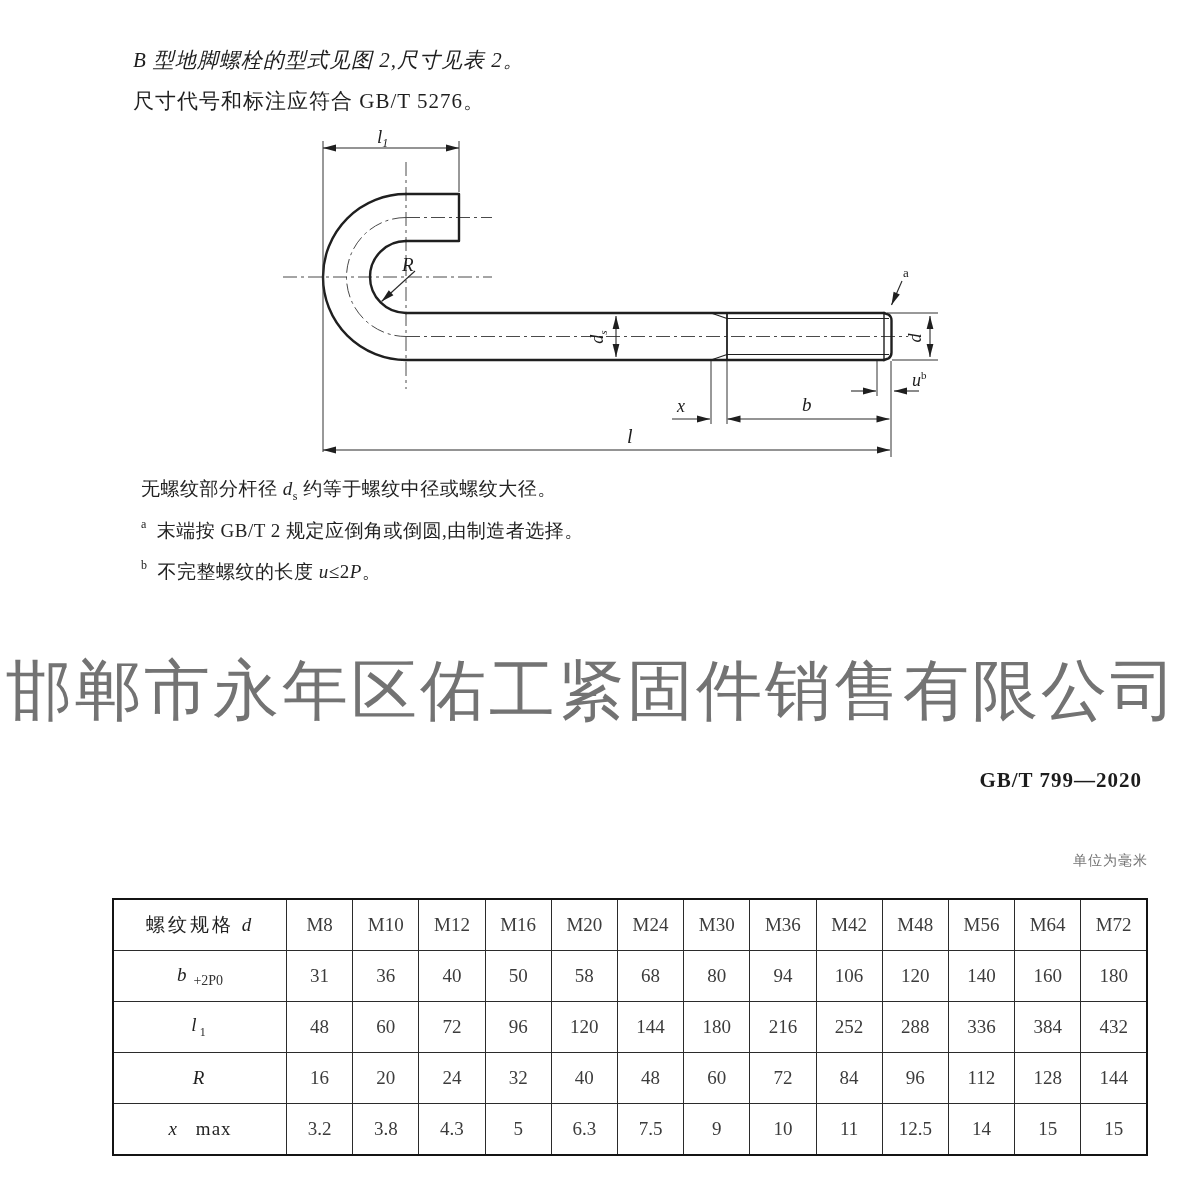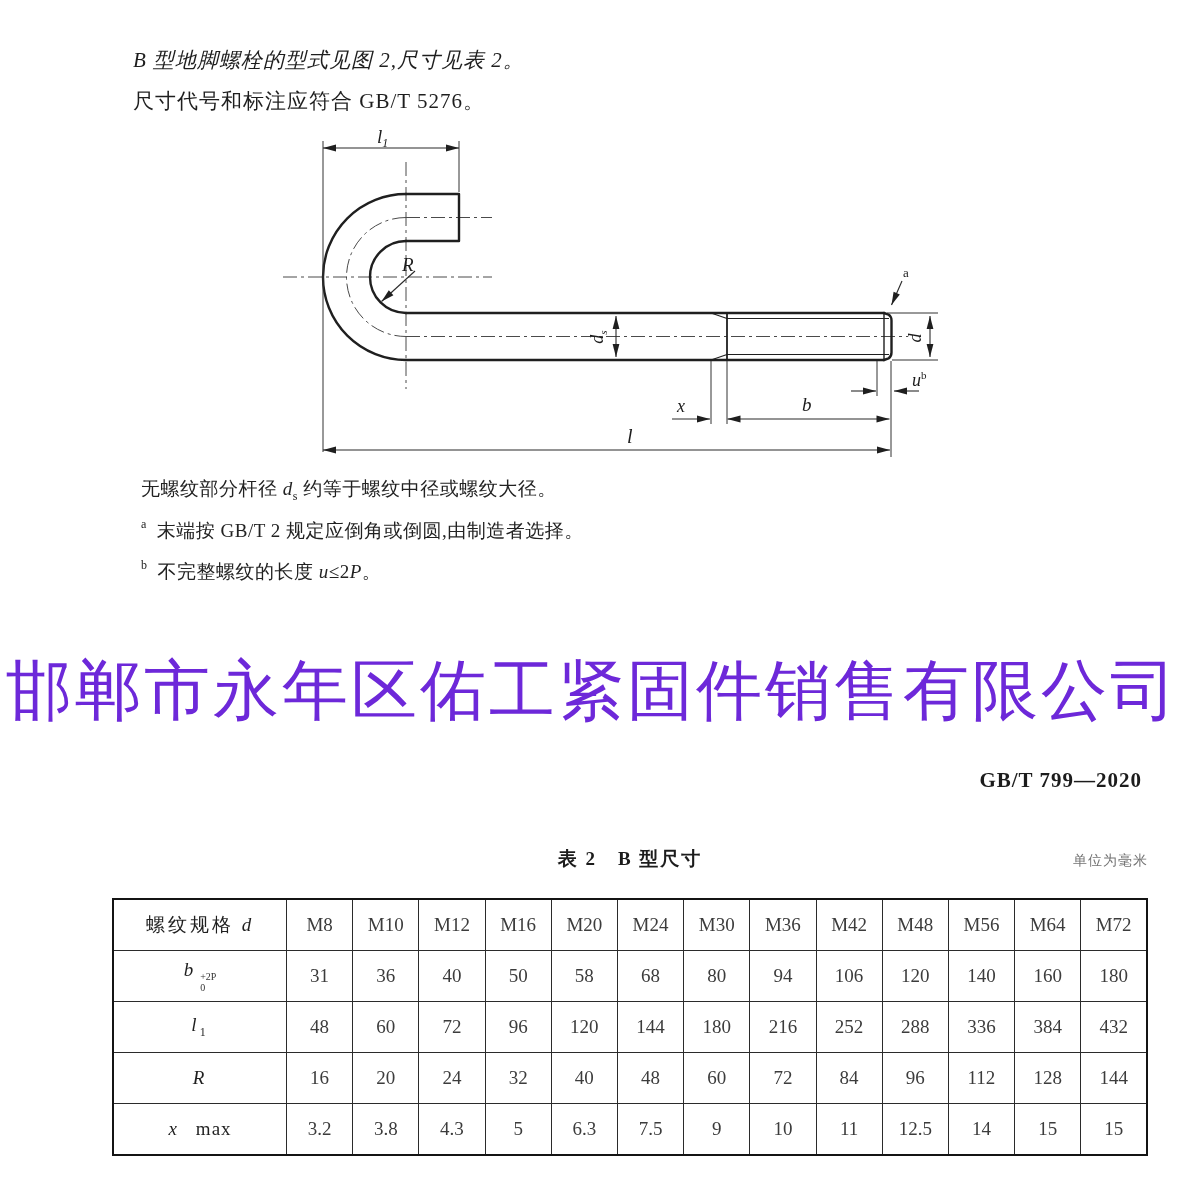--- a/index.html
+++ b/index.html
@@ -14,21 +14,21 @@
   #watermark{left:6px;top:646px;width:1190px;font-family:"DejaVu Sans","Liberation Sans",sans-serif;
              font-size:66px;letter-spacing:3px;white-space:nowrap;font-weight:400;}
   #std-ref{right:58px;top:768px;font-size:21px;font-weight:bold;letter-spacing:1px;}
   #tbl-title{left:112px;top:846px;width:1036px;text-align:center;font-size:19px;font-weight:bold;letter-spacing:2px;}
   #tbl-unit{right:52px;top:852px;font-size:14px;letter-spacing:1px;color:#737373;}
   table.dims{border-collapse:collapse;table-layout:fixed;width:1036px;border:2.5px solid #141414;}
   table.dims td{border:1.5px solid #2b2b2b;height:50px;text-align:center;vertical-align:middle;
                 font-size:19px;color:#3c3c3c;padding:0;overflow:hidden;}
   table.dims td.label{width:172px;color:#1f1f1f;letter-spacing:3px;}
   table.dims td i{font-family:"Liberation Serif",serif;}
-  .stack{display:inline-flex;flex-direction:column;align-items:flex-start;font-size:10px;
+  .stack{display:inline-flex;align-items:flex-start;font-size:14px;
          line-height:1.1;vertical-align:-4px;margin-left:4px;letter-spacing:0;color:#333;}
   .maxgap{margin-left:16px;letter-spacing:1px;}
   svg text{font-family:"Liberation Serif","DejaVu Serif",serif;}
 </style>
 </head>
 <body>
 
 <div id="page">
 
   <div class="abs para" style="left:133px;top:46px;font-style:italic;">B 型地脚螺栓的型式见图 2,尺寸见表 2。</div>
@@ -101,25 +101,24 @@
   <div class="abs note" style="left:125px;top:476px;">
     <span>无螺纹部分杆径 </span><i>d</i><sub class="small">s</sub><span> 约等于螺纹中径或螺纹大径。</span>
   </div>
   <div class="abs note" style="left:125px;top:517px;">
     <span class="marker">a</span><span>末端按 GB/T 2 规定应倒角或倒圆,由制造者选择。</span>
   </div>
   <div class="abs note" style="left:125px;top:558px;">
     <span class="marker">b</span><span>不完整螺纹的长度 </span><i>u</i><span>≤2</span><i>P</i><span>。</span>
   </div>
 
-  <div class="abs" id="watermark" style="color: #6d28d9;">邯郸市永年区佑工紧固件销售有限公司</div>
+  <div class="abs" id="watermark" style="color: #737373;">邯郸市永年区佑工紧固件销售有限公司</div>
 
   <div class="abs" id="std-ref">GB/T 799—2020</div>
 
-  <div class="abs" id="tbl-title">表 2　B 型尺寸</div>
   <div class="abs" id="tbl-unit">单位为毫米</div>
 
   <div class="abs" style="left:112px;top:898px;">
     <table class="dims">
       <tbody>
         <tr id="hdr-row">
           <td class="label"><span>螺纹规格 </span><i>d</i></td>
         <td>M8</td>
             <td>M10</td>
             <td>M12</td>

